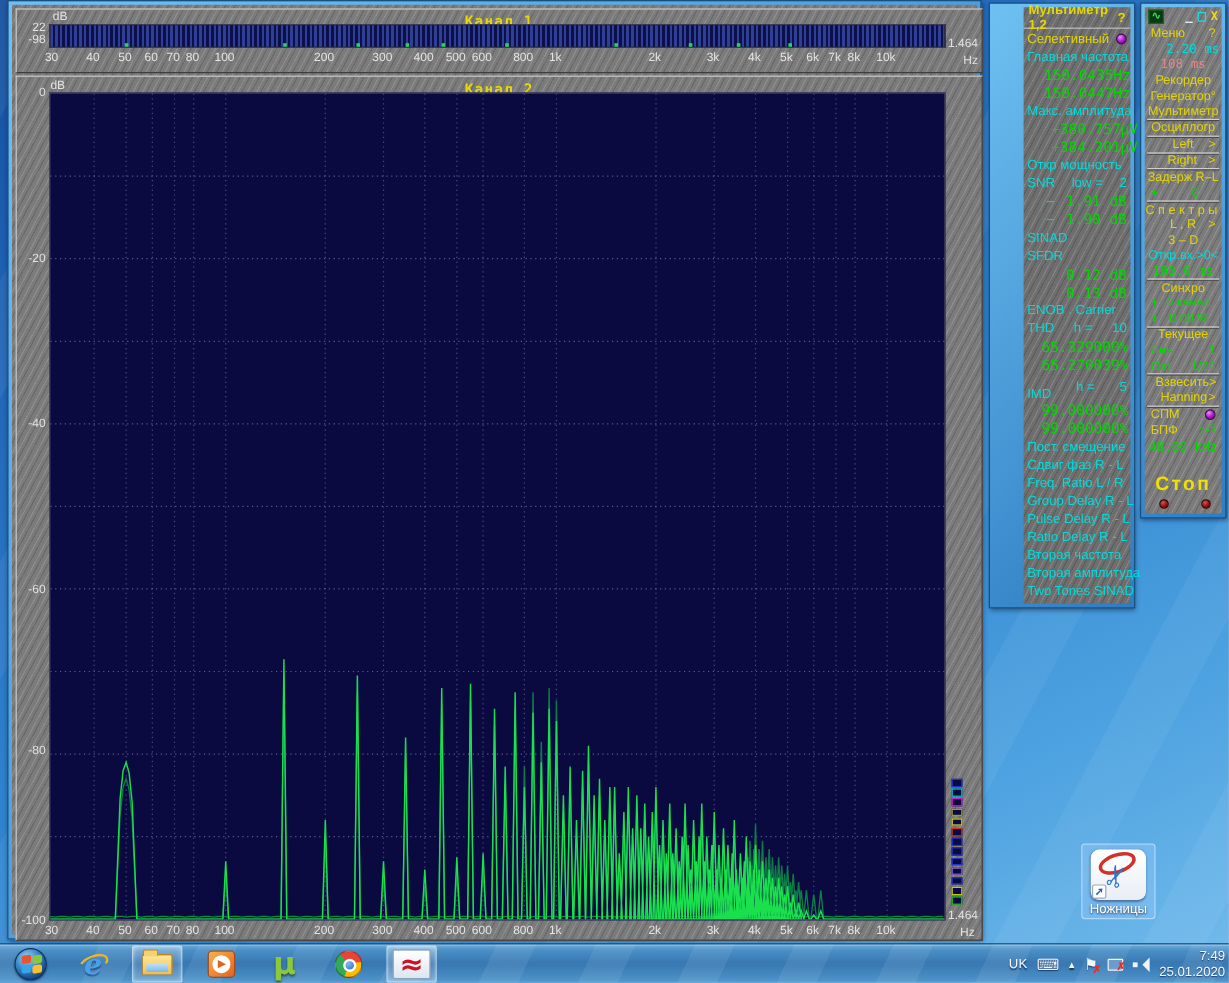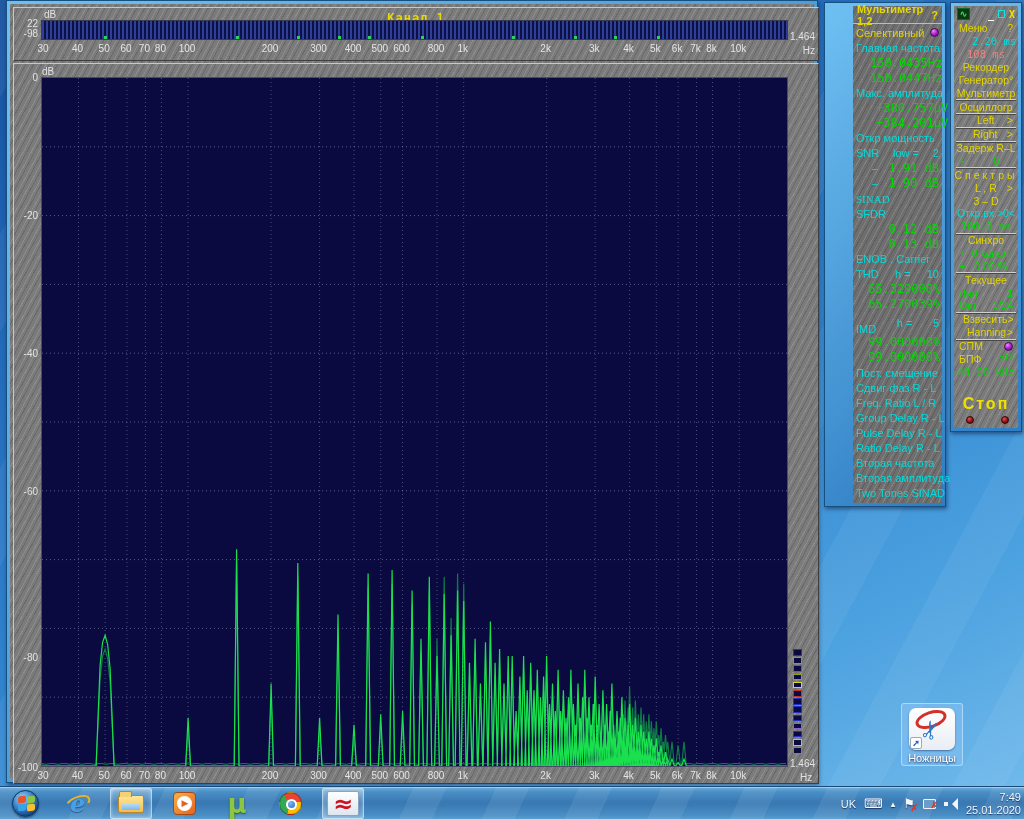--- a/index.html
+++ b/index.html
@@ -212,27 +212,28 @@
           <span class="tickl" style="left: 574.608px;">4k</span>
           <span class="tickl" style="left: 601.314px;">5k</span>
           <span class="tickl" style="left: 623.135px;">6k</span>
           <span class="tickl" style="left: 641.585px;">7k</span>
           <span class="tickl" style="left: 657.566px;">8k</span>
           <span class="tickl" style="left: 684.273px;">10k</span>
         </div>
     </div>
 
     <div class="panel3d" id="ch2-panel">
+      <div class="chan-title">Канал 2</div>
       <div class="axis-text" style="left:28px;top:2px;">dB</div>
       <div id="ch2-ylabels">
           <div class="ylab" style="top: 8px;">0</div>
           <div class="ylab" style="top: 146px;">-20</div>
           <div class="ylab" style="top: 284px;">-40</div>
           <div class="ylab" style="top: 422px;">-60</div>
-          <div class="ylab" style="top: 588px;">-80</div>
+          <div class="ylab" style="top: 556px;">-80</div>
           <div class="ylab" style="top: 698px;">-100</div>
         </div>
       <div id="ch2-plot">
         <svg id="spectrum-svg" width="745" height="688" viewBox="0 0 745 688">
             <line x1="0" y1="68.8" x2="745" y2="68.8" stroke="#9aa0c8" stroke-dasharray="1 3" stroke-width="1" opacity="0.55"></line>
             <line x1="0" y1="137.6" x2="745" y2="137.6" stroke="#9aa0c8" stroke-dasharray="1 3" stroke-width="1" opacity="0.55"></line>
             <line x1="0" y1="206.4" x2="745" y2="206.4" stroke="#9aa0c8" stroke-dasharray="1 3" stroke-width="1" opacity="0.55"></line>
             <line x1="0" y1="275.2" x2="745" y2="275.2" stroke="#9aa0c8" stroke-dasharray="1 3" stroke-width="1" opacity="0.55"></line>
             <line x1="0" y1="344" x2="745" y2="344" stroke="#9aa0c8" stroke-dasharray="1 3" stroke-width="1" opacity="0.55"></line>
             <line x1="0" y1="412.8" x2="745" y2="412.8" stroke="#9aa0c8" stroke-dasharray="1 3" stroke-width="1" opacity="0.55"></line>
@@ -354,21 +355,21 @@
         </div>
         <div class="mm-row spread">
           <span style="color: rgb(0, 220, 220); margin-left: 16px;">–</span>
           <span class="mono" style="color: rgb(0, 216, 0);">1.91 dB</span>
         </div>
         <div class="mm-row spread">
           <span style="color: rgb(0, 220, 220); margin-left: 16px;">–</span>
           <span class="mono" style="color: rgb(0, 216, 0);">1.90 dB</span>
         </div>
         <div class="mm-row">
-          <span style="color: rgb(0, 220, 220); font-family: Liberation Serif, serif;">SINAD</span>
+          <span style="color: rgb(0, 220, 220);">SINAD</span>
         </div>
         <div class="mm-row">
           <span style="color: rgb(0, 220, 220);">SFDR</span>
         </div>
         <div class="mm-row right">
           <span class="mono" style="color: rgb(0, 216, 0);">0.12 dB</span>
         </div>
         <div class="mm-row right">
           <span class="mono" style="color: rgb(0, 216, 0);">0.13 dB</span>
         </div>

